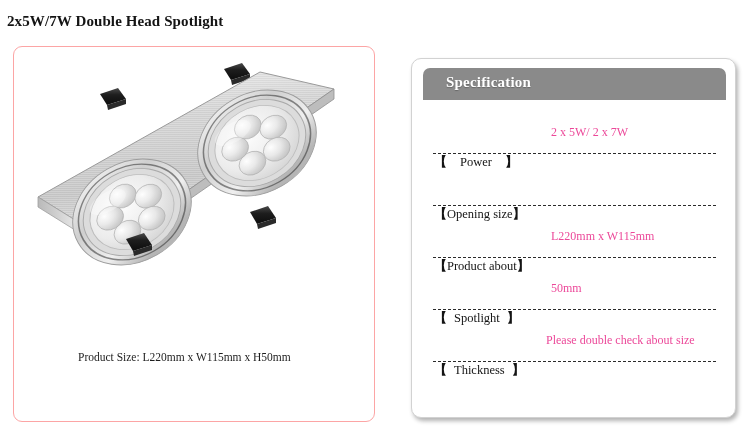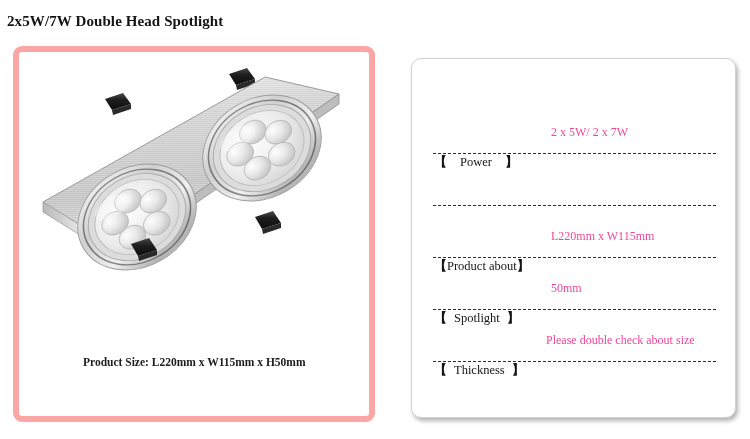--- a/index.html
+++ b/index.html
@@ -27,25 +27,24 @@
     white-space: nowrap;
   }
 
   
   #product-card {
     position: absolute;
     left: 13px;
     top: 46px;
     width: 362px;
     height: 376px;
-    border: 6px solid #fca5a5;
+    border: 1px solid #fca5a5;
     border-radius: 9px;
     background: #ffffff;
     box-sizing: border-box;
-    font-weight: bold;
   }
 
   #product-image-area {
     position: absolute;
     left: 0;
     top: 0;
     width: 356px;
     height: 290px;
     overflow: hidden;
   }
@@ -258,32 +257,38 @@
     </svg>
   </div>
 
   <div id="product-captions">
     <div class="caption-line">Product Size: L220mm x W115mm x H50mm</div>
   </div>
 </div>
 
 <div id="spec-panel">
 
+  <div id="spec-header">
+    <div id="spec-header-title">Specification</div>
+  </div>
 
   <div id="spec-rows">
 
     <div class="spec-row">
       <div class="spec-label pad-wide">
         <span class="brk">【</span><span class="lbl-text">Power</span><span class="brk">】</span>
       </div>
       <div class="spec-value">2 x 5W/  2 x 7W</div>
       <div class="spec-sep"></div>
     </div>
 
     <div class="spec-row">
+      <div class="spec-label pad-none">
+        <span class="brk">【</span><span class="lbl-text">Opening size</span><span class="brk">】</span>
+      </div>
       <div class="spec-sep"></div>
     </div>
 
     <div class="spec-row">
       <div class="spec-label pad-none">
         <span class="brk">【</span><span class="lbl-text">Product about</span><span class="brk">】</span>
       </div>
       <div class="spec-value">L220mm x W115mm</div>
       <div class="spec-sep"></div>
     </div>

